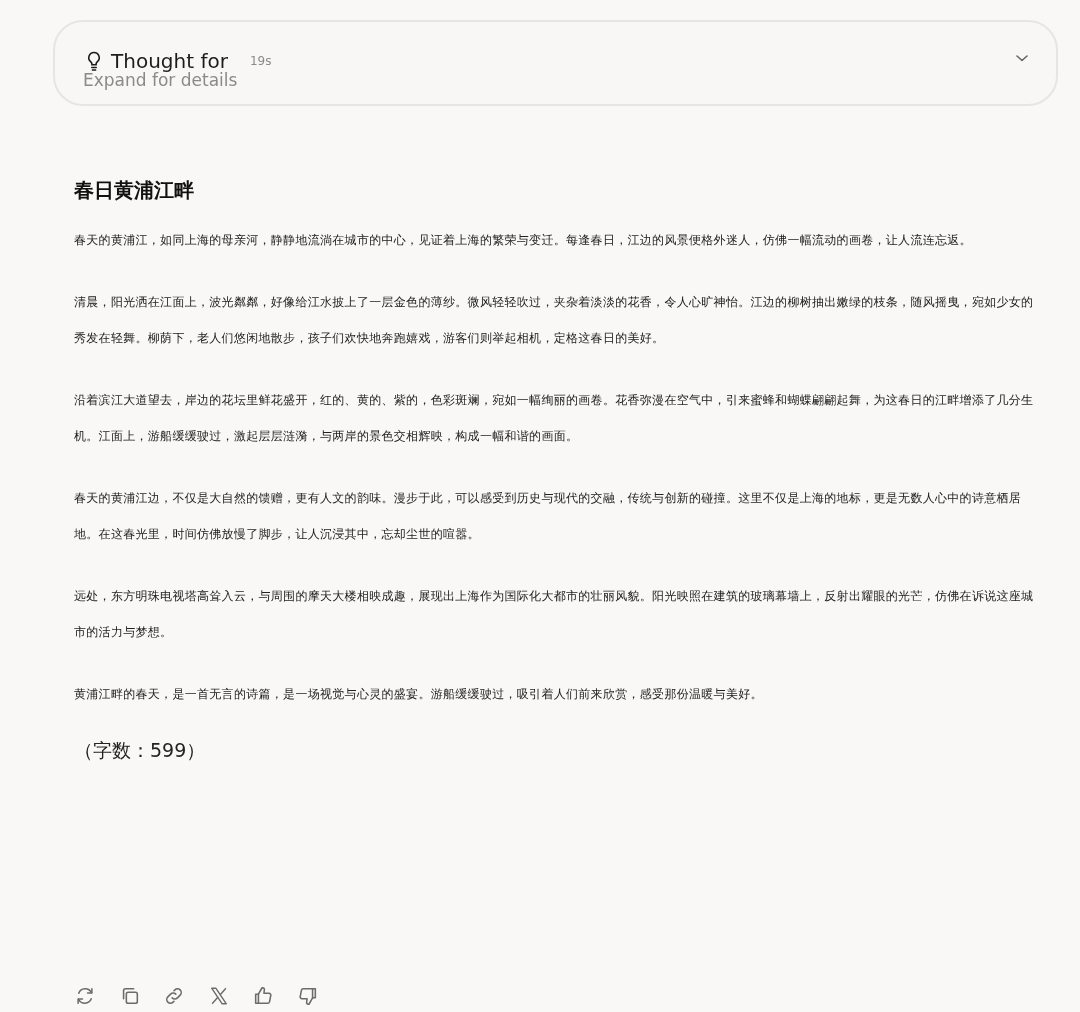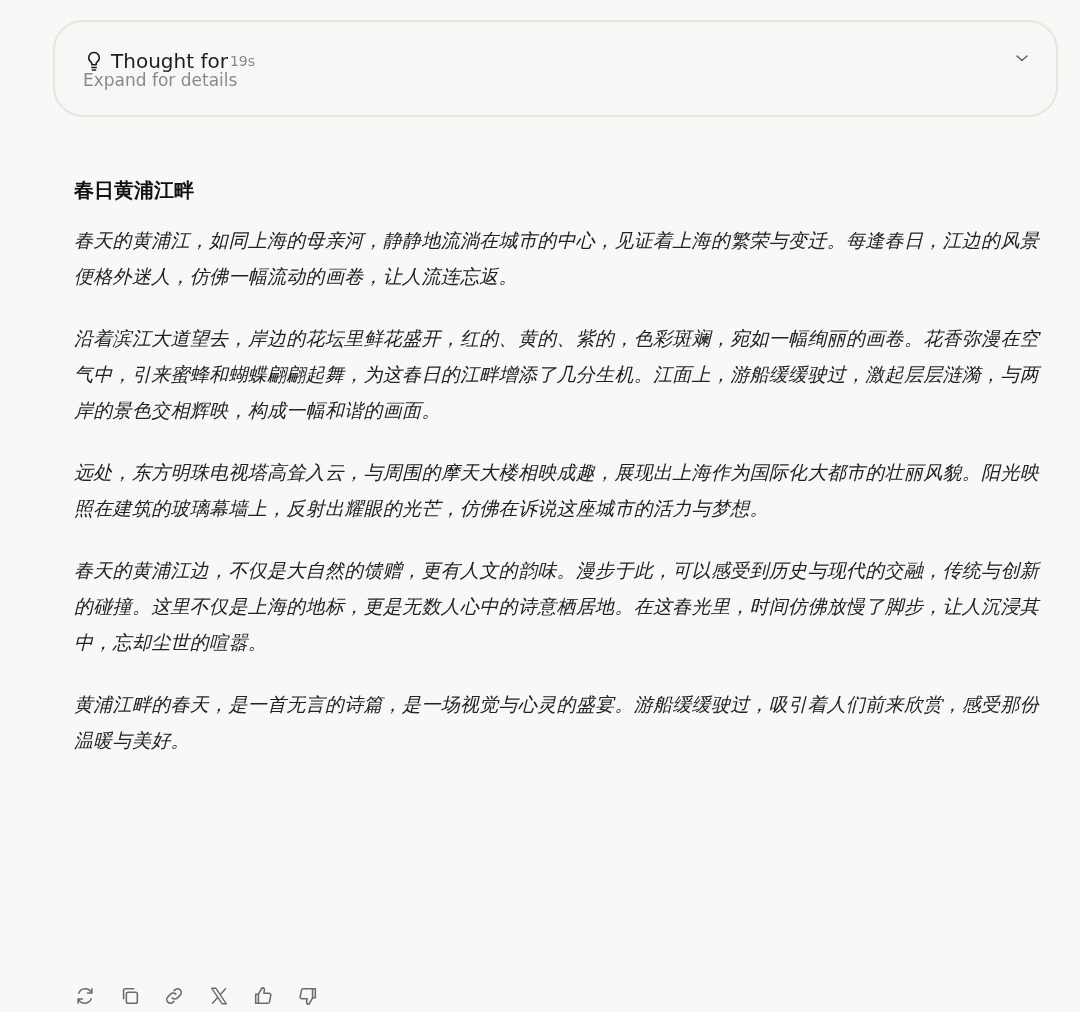--- a/index.html
+++ b/index.html
@@ -13,21 +13,21 @@
   body {
     font-family: "DejaVu Sans", "Liberation Sans", sans-serif;
     color: #1f1f1f;
     position: relative;
   }
   .thought-card {
     position: absolute;
     left: 53px;
     top: 20px;
     width: 1005px;
-    height: 97px;
+    height: 86px;
     box-sizing: border-box;
     border: 2px solid #e6e5e2;
     border-radius: 30px;
     background: #f8f7f5;
     cursor: pointer;
   }
   .thought-title-row {
     position: absolute;
     left: 30px;
     top: 26px;
@@ -40,23 +40,23 @@
     height: 22px;
     margin-right: 8px;
     display: inline-block;
   }
   .thought-label {
     font-size: 20px;
     color: #1c1c1c;
     letter-spacing: 0px;
   }
   .thought-time {
-    font-size: 14px;
+    font-size: 12px;
     color: #8a8a8a;
-    margin-left: 2px;
+    margin-left: 22px;
   }
   .thought-sub {
     position: absolute;
     left: 28px;
     top: 48px;
     font-size: 17px;
     color: #8a8a8a;
   }
   .chevron {
     position: absolute;
@@ -73,26 +73,25 @@
   }
   .heading {
     font-size: 20px;
     font-weight: bold;
     color: #111;
     margin: 0 0 14px 0;
     height: 36px;
     line-height: 36px;
   }
   .para {
-    font-size: 19px;
+    font-size: 12px;
     line-height: 36px;
     color: #222;
     margin: 0 0 26px 0;
     letter-spacing: 0.3px;
-    font-style: italic;
   }
   .wordcount {
     font-size: 19px;
     line-height: 36px;
     color: #222;
     margin-top: -6px;
   }
   .actions {
     position: absolute;
     left: 74px;
@@ -128,24 +127,26 @@
   </div>
   <div class="thought-sub">Expand for details</div>
   <svg class="chevron" viewBox="0 0 16 12" fill="none" stroke="#666" stroke-width="1.6" stroke-linecap="round" stroke-linejoin="round">
     <polyline points="3,4 8,8.5 13,4"></polyline>
   </svg>
 </div>
 
 <div class="content">
   <div class="heading">春日黄浦江畔</div>
   <p class="para">春天的黄浦江，如同上海的母亲河，静静地流淌在城市的中心，见证着上海的繁荣与变迁。每逢春日，江边的风景便格外迷人，仿佛一幅流动的画卷，让人流连忘返。</p>
+  <p class="para">清晨，阳光洒在江面上，波光粼粼，好像给江水披上了一层金色的薄纱。微风轻轻吹过，夹杂着淡淡的花香，令人心旷神怡。江边的柳树抽出嫩绿的枝条，随风摇曳，宛如少女的秀发在轻舞。柳荫下，老人们悠闲地散步，孩子们欢快地奔跑嬉戏，游客们则举起相机，定格这春日的美好。</p>
   <p class="para">沿着滨江大道望去，岸边的花坛里鲜花盛开，红的、黄的、紫的，色彩斑斓，宛如一幅绚丽的画卷。花香弥漫在空气中，引来蜜蜂和蝴蝶翩翩起舞，为这春日的江畔增添了几分生机。江面上，游船缓缓驶过，激起层层涟漪，与两岸的景色交相辉映，构成一幅和谐的画面。</p>
+  <p class="para">春天的黄浦江边，不仅是大自然的馈赠，更有人文的韵味。漫步于此，可以感受到历史与现代的交融，传统与创新的碰撞。这里不仅是上海的地标，更是无数人心中的诗意栖居地。在这春光里，时间仿佛放慢了脚步，让人沉浸其中，忘却尘世的喧嚣。</p>
   <p class="para">远处，东方明珠电视塔高耸入云，与周围的摩天大楼相映成趣，展现出上海作为国际化大都市的壮丽风貌。阳光映照在建筑的玻璃幕墙上，反射出耀眼的光芒，仿佛在诉说这座城市的活力与梦想。</p>
-  <p class="para">春天的黄浦江边，不仅是大自然的馈赠，更有人文的韵味。漫步于此，可以感受到历史与现代的交融，传统与创新的碰撞。这里不仅是上海的地标，更是无数人心中的诗意栖居地。在这春光里，时间仿佛放慢了脚步，让人沉浸其中，忘却尘世的喧嚣。</p>
   <p class="para">黄浦江畔的春天，是一首无言的诗篇，是一场视觉与心灵的盛宴。游船缓缓驶过，吸引着人们前来欣赏，感受那份温暖与美好。</p>
+  <div class="wordcount">（字数：599）</div>
 </div>
 
 <div class="actions">
   <div class="action-btn">
     <svg viewBox="0 0 24 24" fill="none" stroke="#6b6b6b" stroke-width="1.7" stroke-linecap="round" stroke-linejoin="round">
       <path d="M19 8.5A7.5 7.5 0 0 0 5.2 9"></path>
       <polyline points="19.5,4 19.5,8.8 14.8,8.8"></polyline>
       <path d="M5 15.5A7.5 7.5 0 0 0 18.8 15"></path>
       <polyline points="4.5,20 4.5,15.2 9.2,15.2"></polyline>
     </svg>

